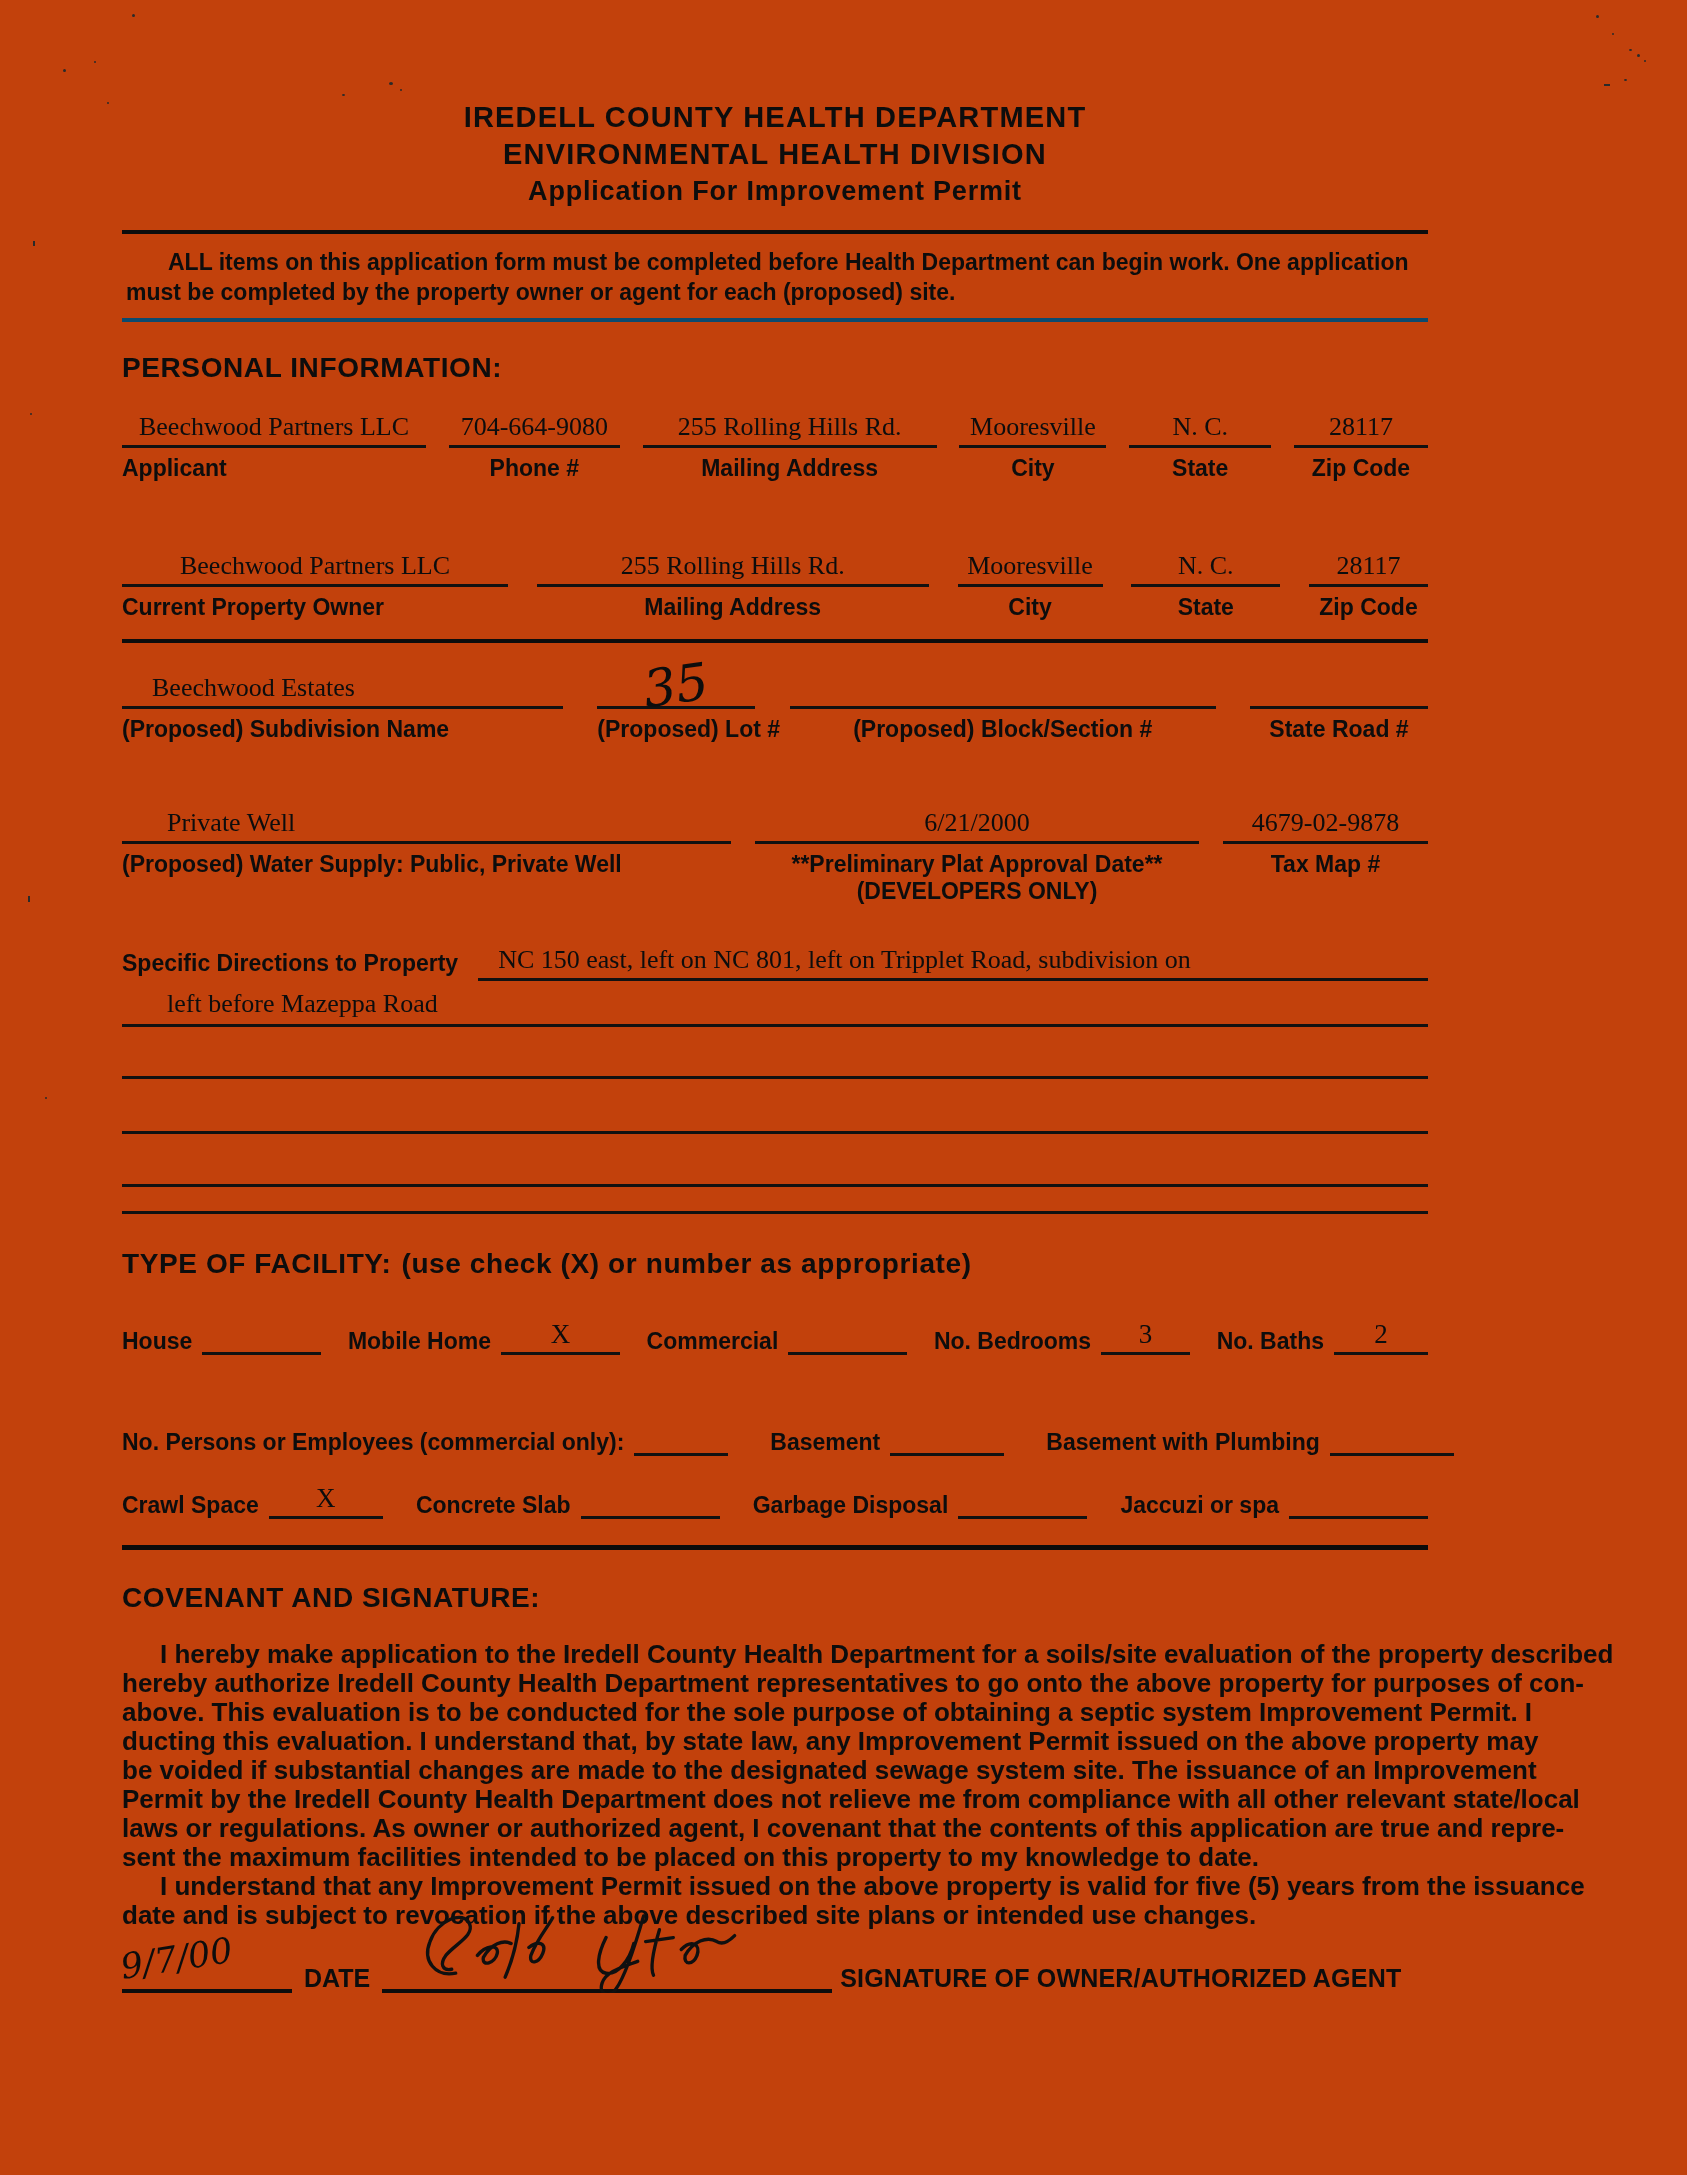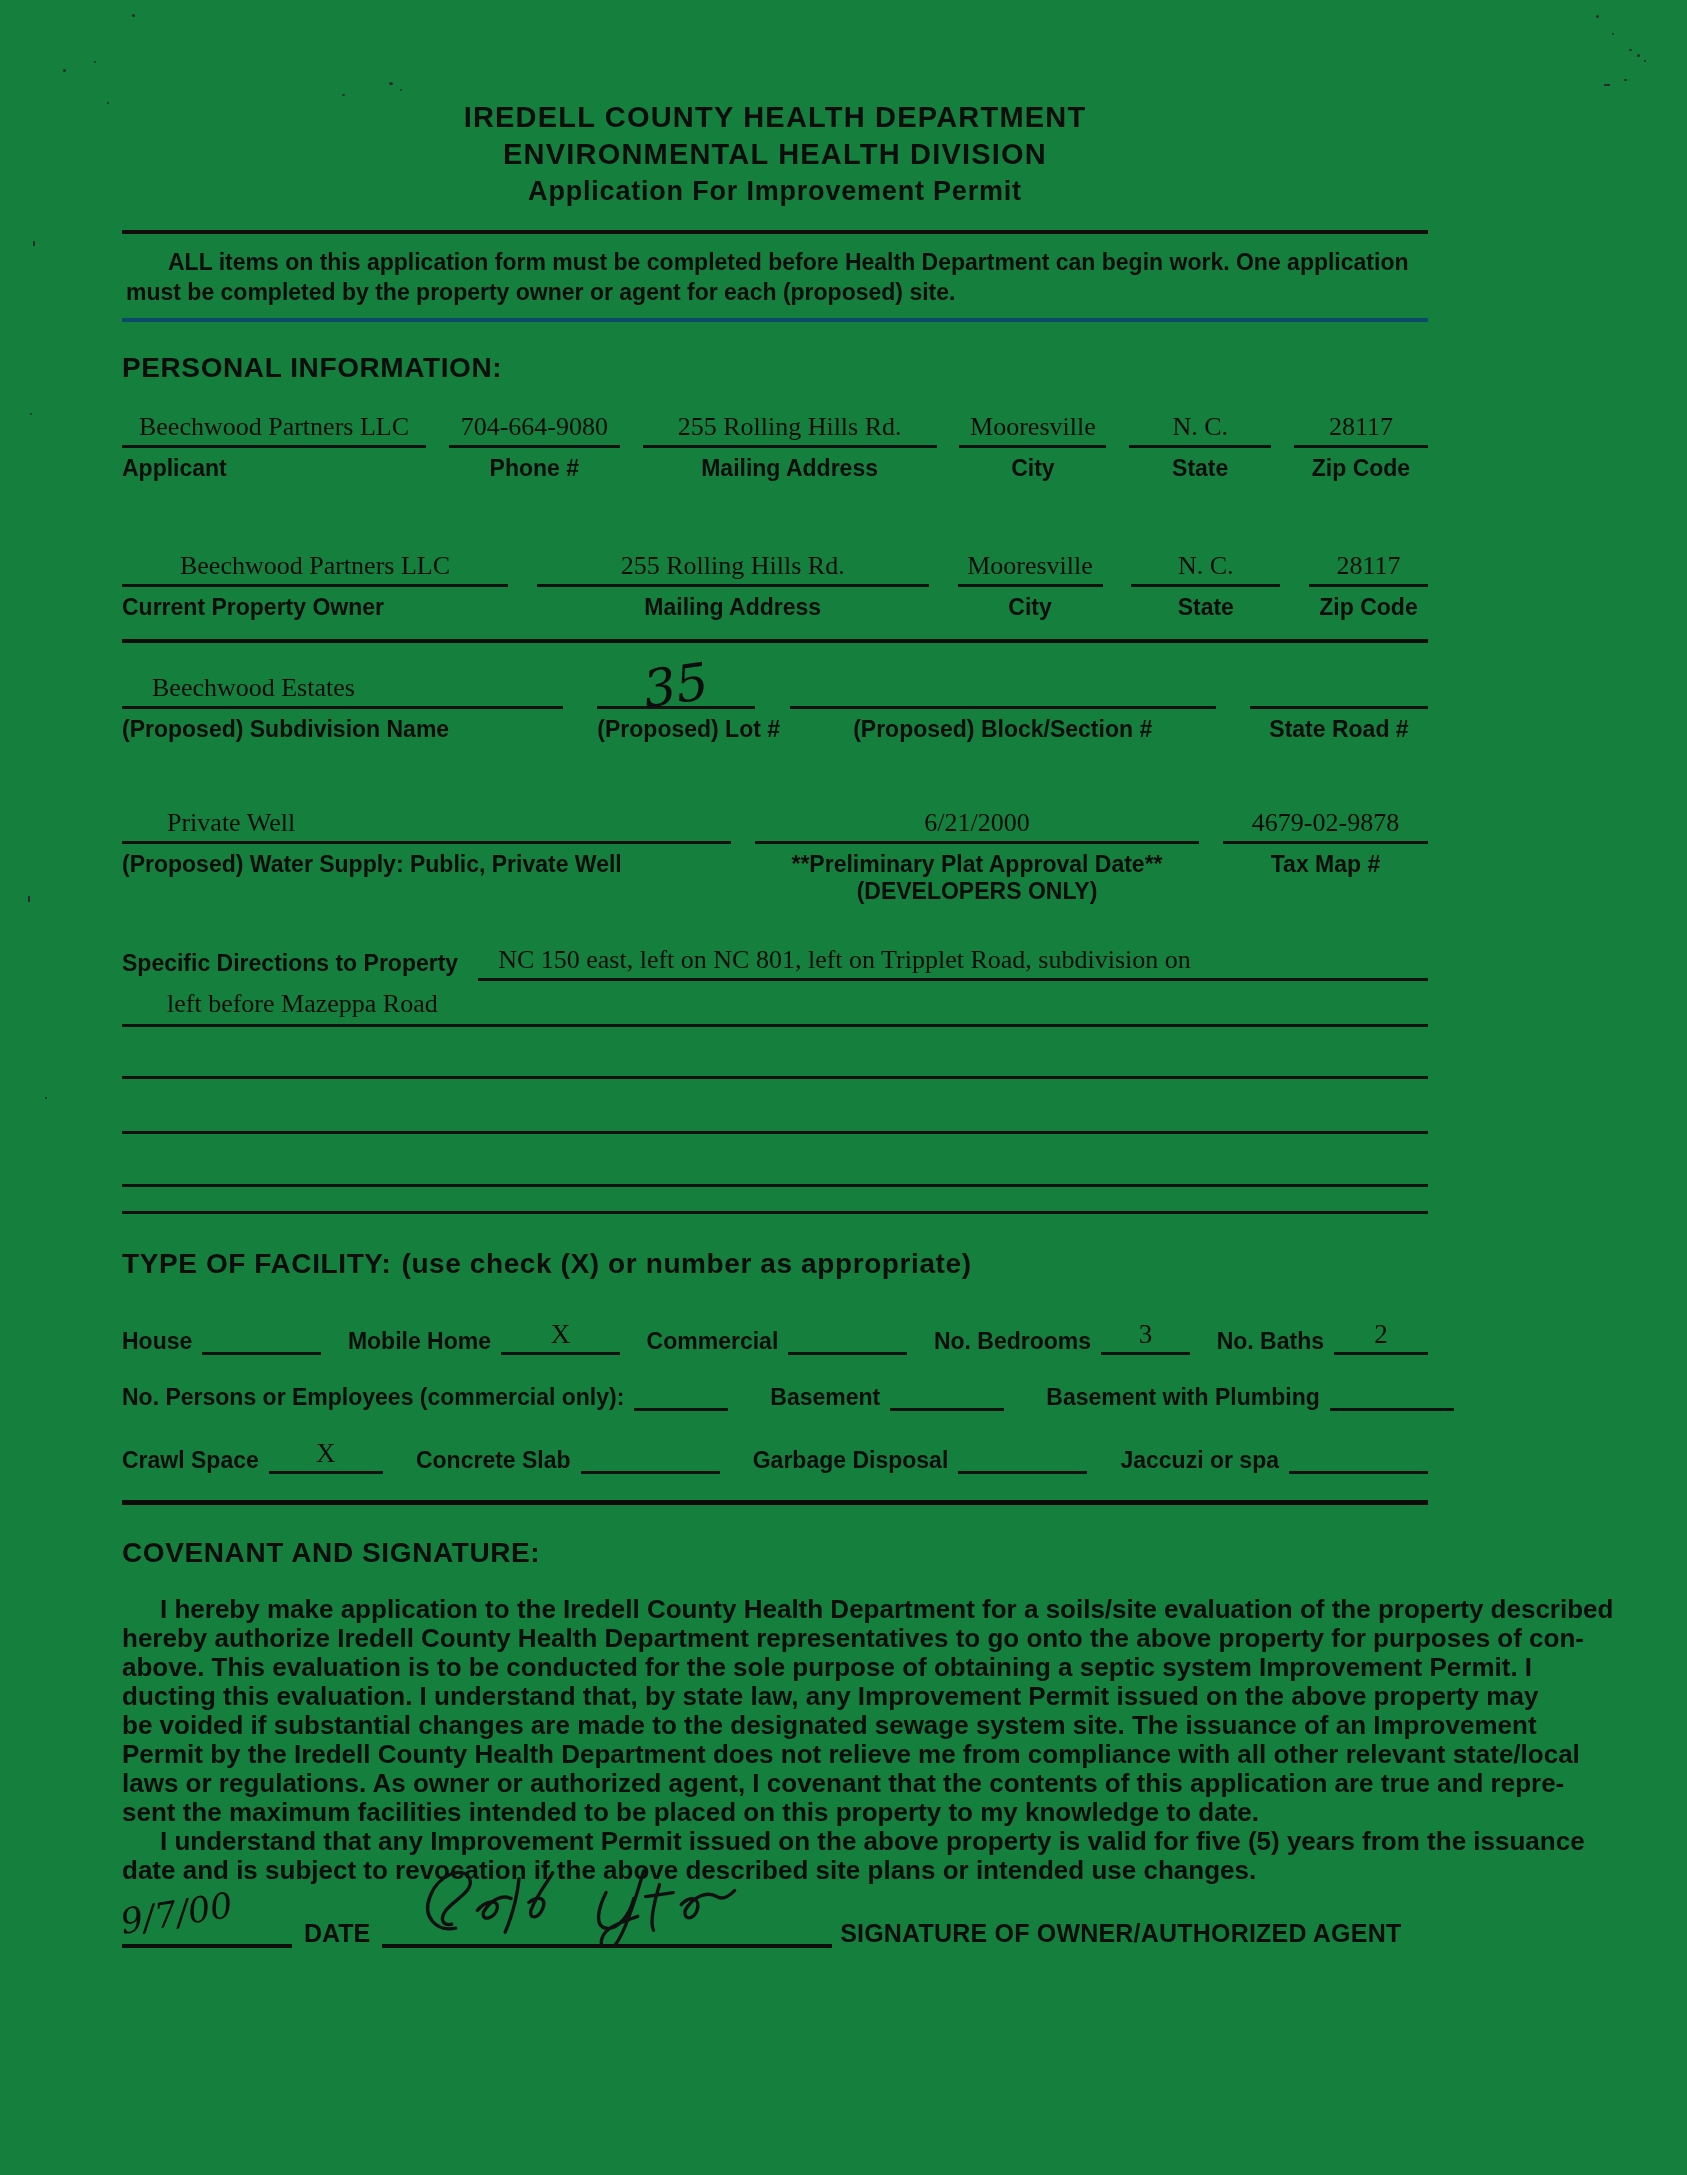--- a/index.html
+++ b/index.html
@@ -1,19 +1,19 @@
 <!DOCTYPE html>
 <html><head>
 <meta charset="utf-8">
 <style>
   html,body { margin:0; padding:0; background:#e8e8e8; }
   .page {
     position:relative;
     width:1687px; height:2175px;
-    background:#15803d;
+    background:#c2410c;
     color:#0d0d0d;
     overflow:hidden;
     font-family:"Liberation Sans", sans-serif;
     -webkit-font-smoothing:none;
   }
   .content { position:absolute; left:122px; top:0; width:1306px; }
 
   
   .hdr { margin-top:99px; text-align:center; font-weight:700; }
   .hdr .l1, .hdr .l2 { font-size:29px; letter-spacing:1.2px; line-height:37px; }
@@ -295,21 +295,21 @@
           </span>
       </span>
       <span class="pair">
         <span class="plbl">No. Baths</span>
         <span class="pline" style="width:94px;">
             <span class="pv">2</span>
           </span>
       </span>
     </div>
 
-    <div class="fac-row" style="margin-top:23px;gap:42px;">
+    <div class="fac-row" style="margin-top:68px;gap:42px;">
       <span class="pair">
         <span class="plbl">No. Persons or Employees (commercial only):</span>
         <span class="pline" style="width:94px;">
             <span class="pv"></span>
           </span>
       </span>
       <span class="pair">
         <span class="plbl">Basement</span>
         <span class="pline" style="width:114px;">
             <span class="pv"></span>

